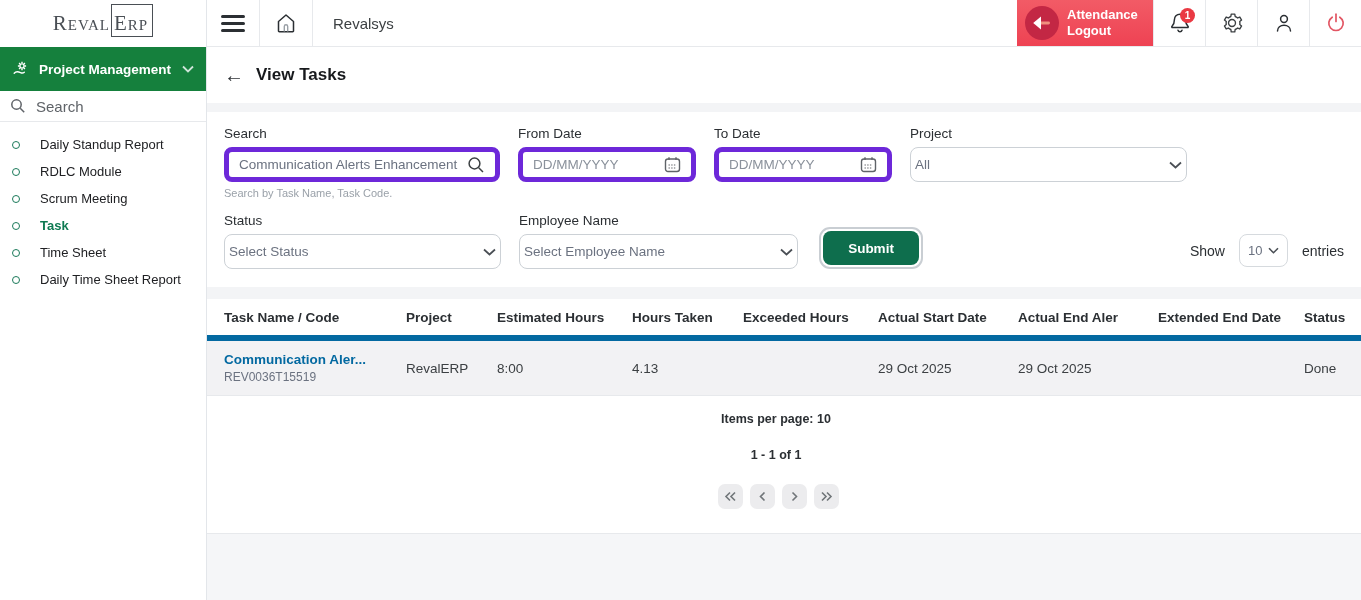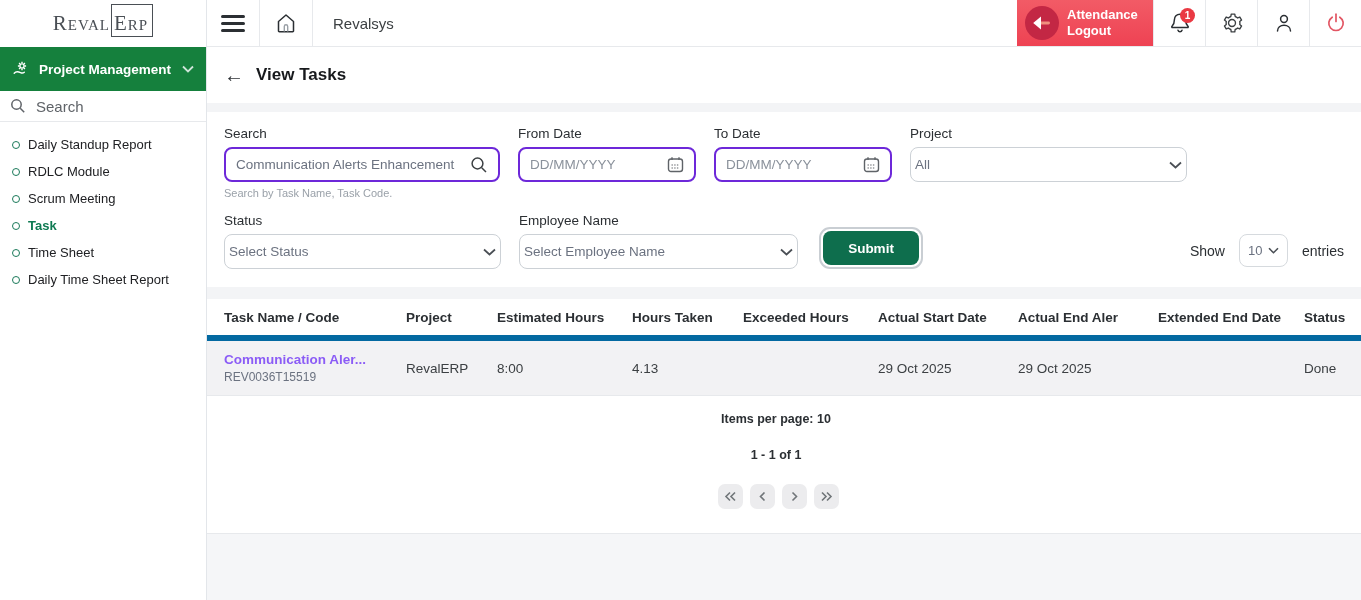--- a/index.html
+++ b/index.html
@@ -15,21 +15,21 @@
   .logo .erp-box { border:1px solid #4a4f55; padding:6px 4px 1px 2px; margin-left:1px; }
   .module-head { height:44px; background:#15803d; color:#fff; display:flex;
     align-items:center; padding:0 12px; gap:9px; cursor:pointer; }
   .module-head .mh-label { font-size:13.5px; font-weight:bold; flex:1; }
   .side-search { height:31px; display:flex; align-items:center; gap:10px;
     padding:0 10px; border-bottom:1px solid #e7e9ec; }
   .side-search input { border:none; outline:none; font-size:15px; color:#5f6368;
     width:140px; font-family:"Liberation Sans", sans-serif; background:transparent; }
   .side-search input::placeholder { color:#5f6368; }
   .side-menu { list-style:none; padding:9px 0; }
-  .side-menu li { display:flex; align-items:center; gap:8px; padding:6px 12px;
+  .side-menu li { display:flex; align-items:center; gap:20px; padding:6px 12px;
     font-size:13px; color:#202124; cursor:pointer; }
   .bullet { width:8px; height:8px; border:1.5px solid #1b7a5a; border-radius:50%;
     flex:0 0 auto; }
   .side-menu li.active { color:#0e7a52; font-weight:bold; }
 
   
   .main { position:absolute; left:207px; top:0; width:1154px; height:600px; background:#f3f4f6; }
 
   
   .topbar { height:47px; background:#fff; border-bottom:1px solid #e7e9ec;
@@ -59,21 +59,21 @@
   .back-arrow { font-size:20px; color:#2b2f33; cursor:pointer; }
   .page-title { font-size:17px; font-weight:bold; color:#17191c; }
   .gap8 { height:9px; background:#f3f4f6; }
   .gap12 { height:12px; background:#f3f4f6; }
 
   
   .filter-card { background:#fff; padding:14px 17px 18px 17px; }
   .f-row { display:flex; gap:18px; }
   .f-field { display:flex; flex-direction:column; }
   .f-label { font-size:13.5px; color:#2b2f33; margin-bottom:6px; }
-  .f-input { height:35px; border:2px solid #6d28d9; border-radius:8px; display:flex;
+  .f-input { height:35px; border:5px solid #6d28d9; border-radius:8px; display:flex;
     align-items:center; padding:0 10px; background:#fff; gap:6px; }
   .f-input input { border:none; outline:none; flex:1; font-size:13.5px; color:#6b7280;
     font-family:"Liberation Sans", sans-serif; background:transparent; min-width:0; }
   .f-input input::placeholder { color:#8a919b; }
   .f-select { height:35px; border:1px solid #ccd1d6; border-radius:8px; display:flex;
     align-items:center; padding:0 4px; justify-content:space-between; cursor:pointer;
     background:#fff; }
   .f-select .sel-text { font-size:13.5px; color:#6b7280; }
   .hint { font-size:11px; color:#9aa1a9; margin-top:5px; }
   .w276{width:276px;} .w178{width:178px;} .w277{width:277px;} .w279{width:279px;}
@@ -93,21 +93,21 @@
 
   
   .table-card { background:#fff; border-bottom:1px solid #e7e9ec; }
   .tgrid { display:grid;
     grid-template-columns:182px 91px 135px 111px 135px 140px 140px 146px 1fr;
     padding:0 16px 0 17px; align-items:center; }
   .thead { height:42px; border-bottom:6px solid #0369a1; }
   .thead > div { font-size:13.5px; font-weight:bold; color:#2b2f33; }
   .trow { background:#f2f2f4; border-bottom:1px solid #e7e9ec; height:55px; }
   .trow > div { font-size:13.5px; color:#3c4043; }
-  .task-name { font-weight:bold; color:#8b5cf6; }
+  .task-name { font-weight:bold; color:#0369a1; }
   .task-code { font-size:12px; color:#6b7280; margin-top:3px; font-weight:normal; }
   .pagi { display:flex; align-items:center; justify-content:flex-end; gap:22px;
     padding:16px 16px 24px 0;flex-direction:column; }
   .pagi-label, .pagi-range { font-size:12.5px; font-weight:bold; color:#2b2f33; }
   .pagi-btns { display:flex; gap:7px; margin-left:4px; }
   .pg-btn { width:25px; height:25px; background:#ececee; border:none; border-radius:7px;
     display:flex; align-items:center; justify-content:center; cursor:pointer; color:#707579; }
   .page-bottom { height:123px; background:#f5f6f8; }
 
   svg { display:block; }

